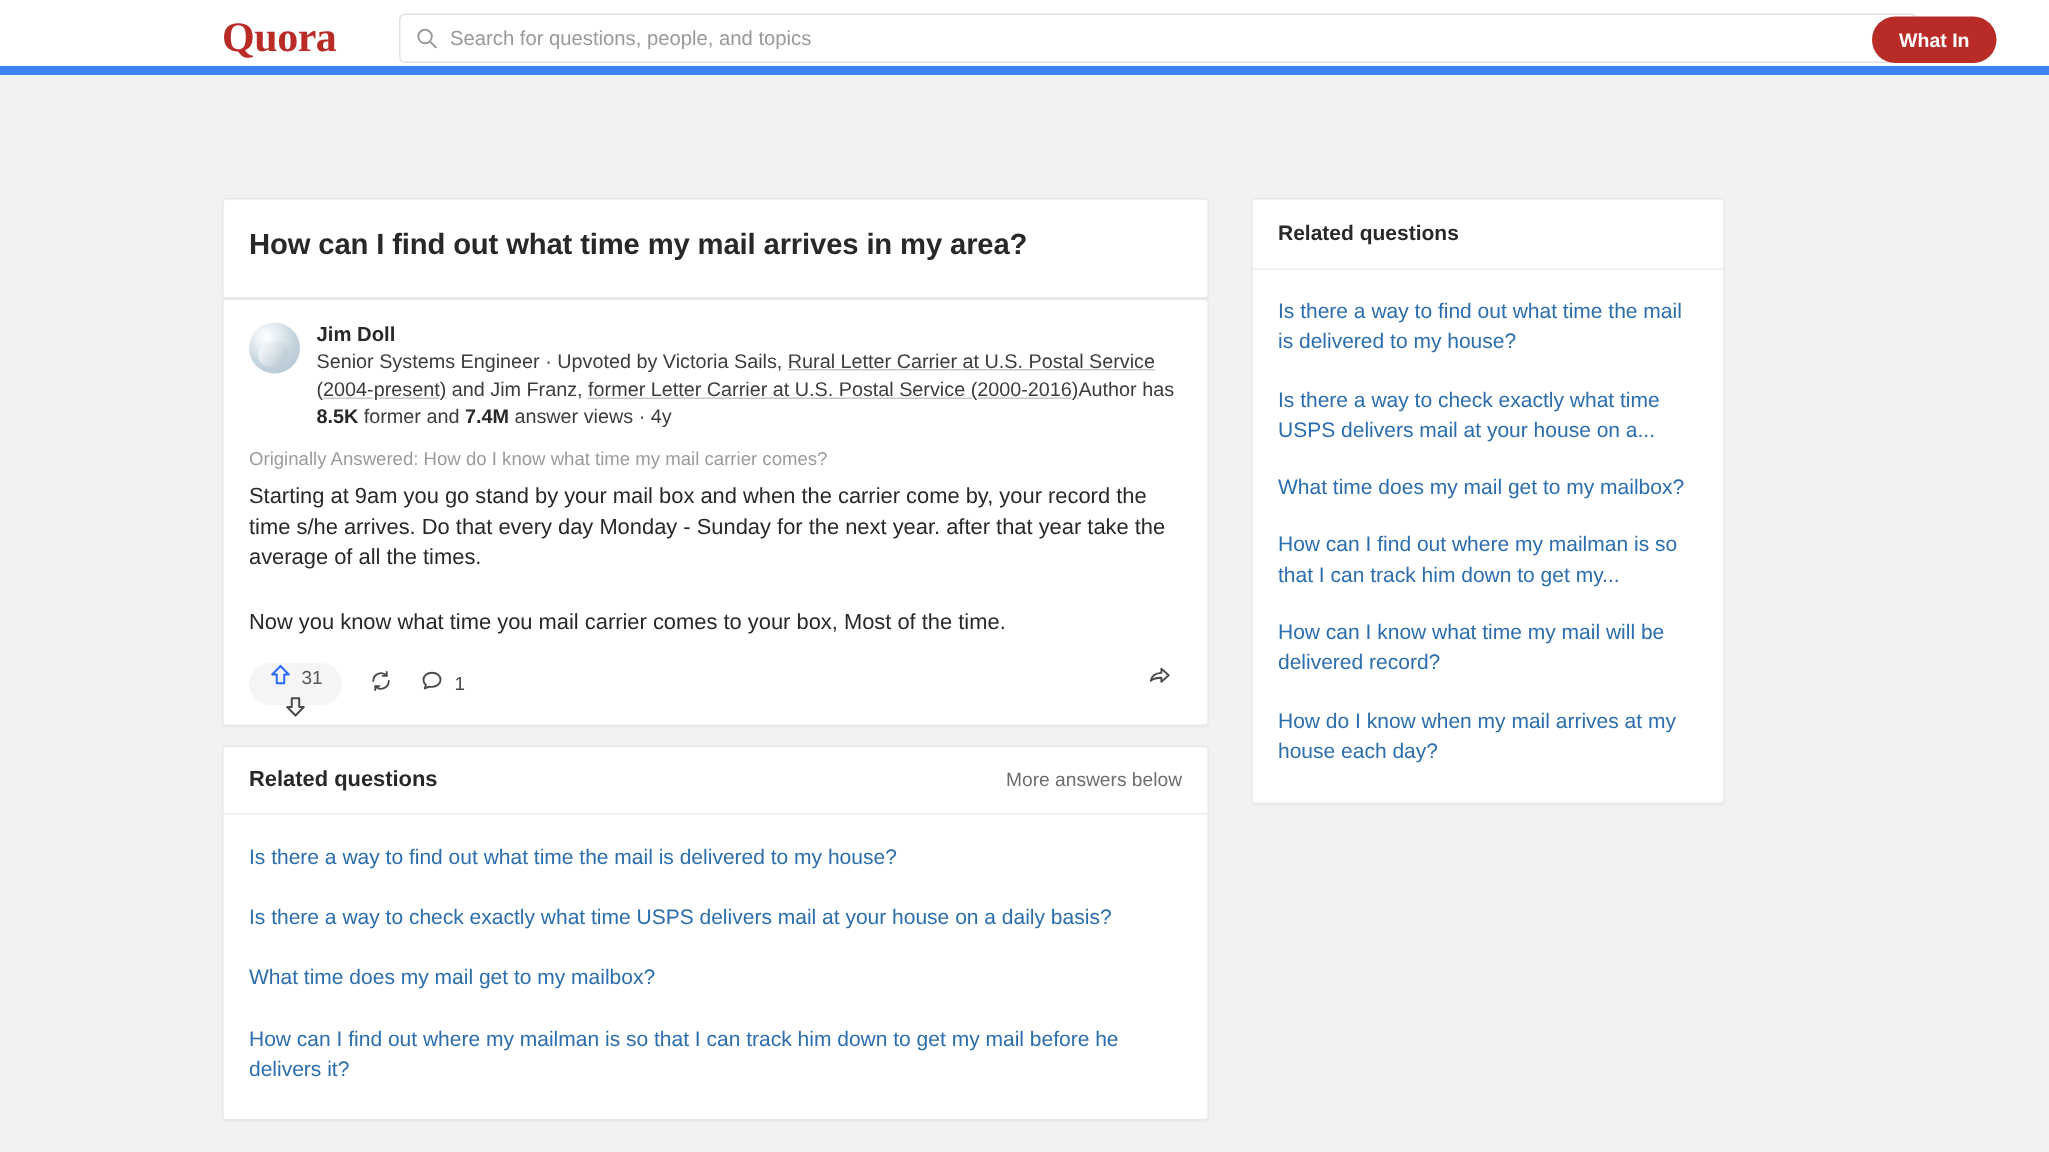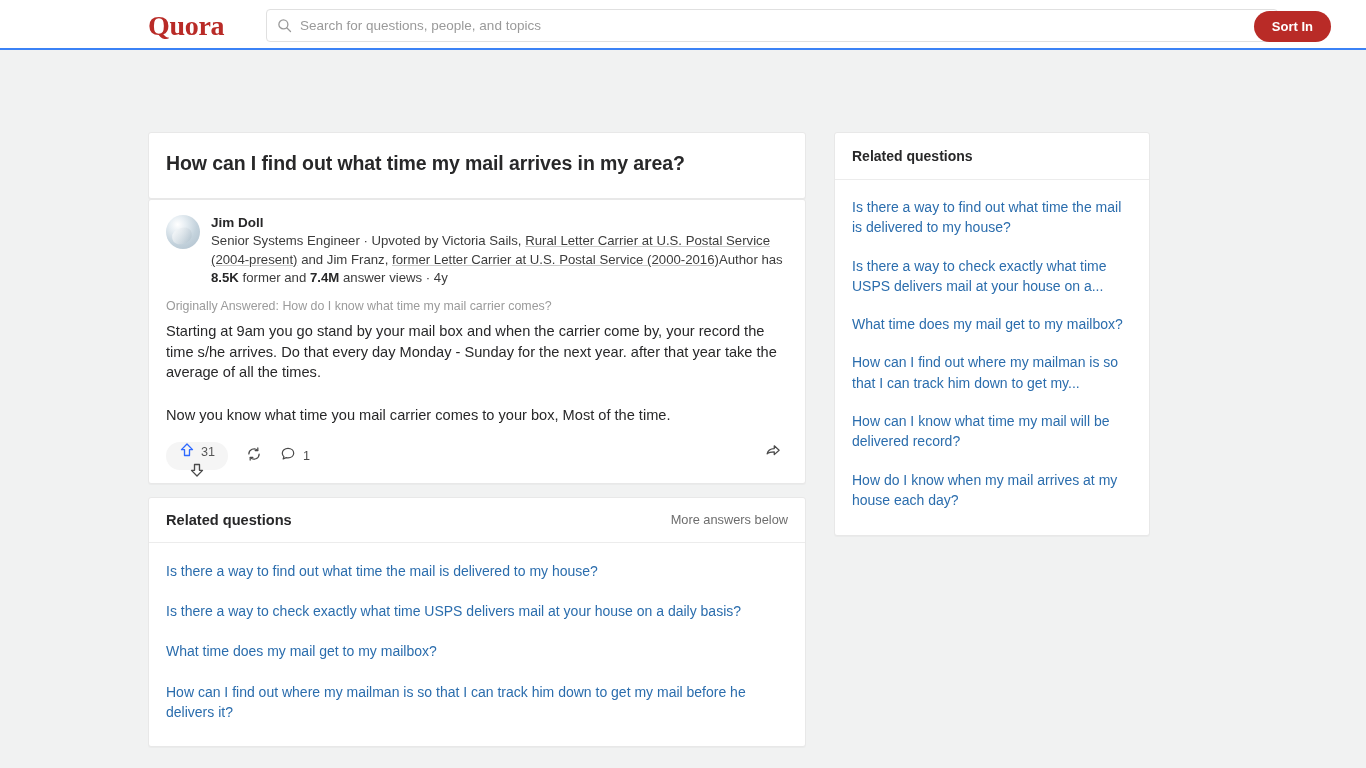--- a/index.html
+++ b/index.html
@@ -10,21 +10,21 @@
     background: #f1f2f2;
     font-family: "Liberation Sans", sans-serif;
     -webkit-font-smoothing: antialiased;
   }
 
   
   .header {
     position: relative;
     height: 50px;
     background: #ffffff;
-    border-bottom: 2px solid #3b82f6;
+    border-bottom: 6px solid #3b82f6;
     display: flex;
     align-items: center;
   }
   .logo {
     position: absolute;
     left: 148px;
     top: 10px;
     font-family: "Liberation Serif", serif;
     font-size: 28px;
     font-weight: bold;
@@ -282,21 +282,21 @@
   <div class="search-wrap">
     <span class="search-icon">
       <svg viewBox="0 0 16 16" width="15" height="15">
         <circle cx="6.8" cy="6.8" r="4.8" fill="none" stroke="#9a9a9a" stroke-width="1.4"></circle>
         <line x1="10.4" y1="10.4" x2="14.4" y2="14.4" stroke="#9a9a9a" stroke-width="1.4" stroke-linecap="round"></line>
       </svg>
     </span>
     <input class="search-input" type="text" placeholder="Search for questions, people, and topics" style="">
   </div>
 
-  <button class="signin-btn">Sort In</button>
+  <button class="signin-btn">What In</button>
 </div>
 
 <div class="page">
 
   <div class="col-main">
 
     <div class="card q-card">
       <h1 class="q-title">How can I find out what time my mail arrives in my area?</h1>
     </div>
 

